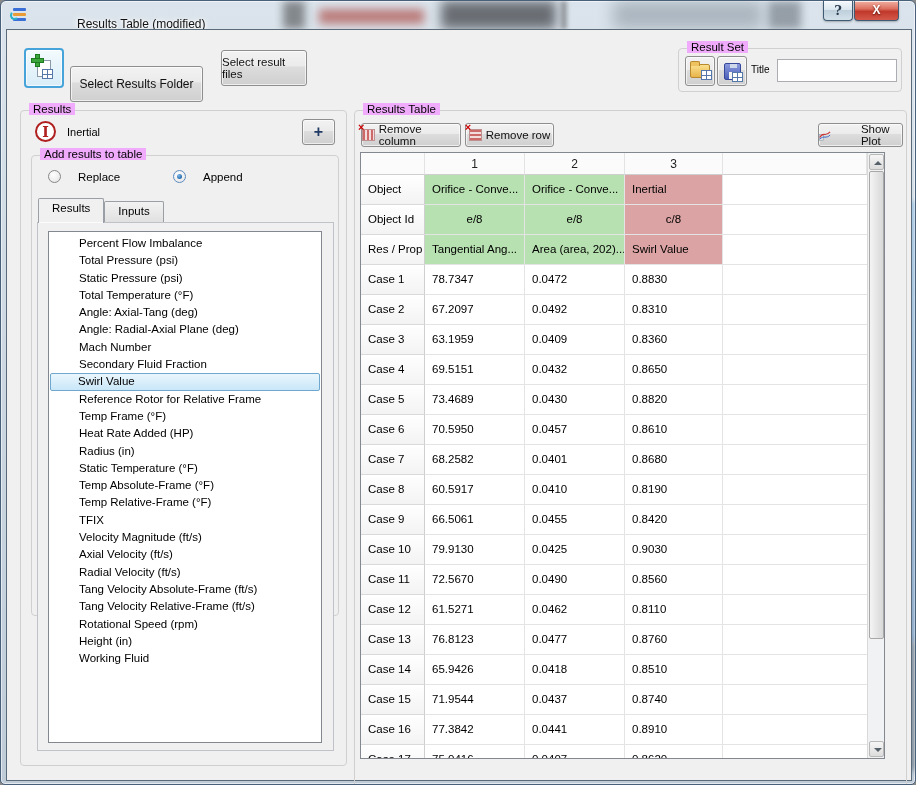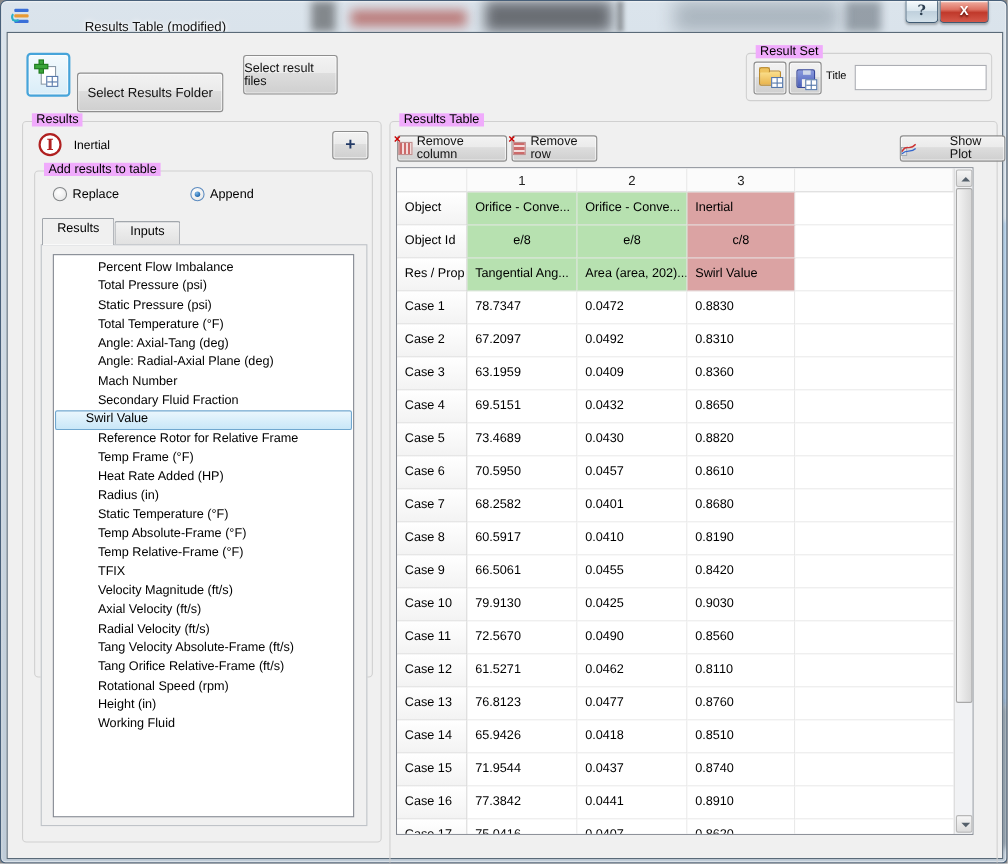--- a/index.html
+++ b/index.html
@@ -85,45 +85,45 @@
 
   
   .grp-results { left:13px; top:80px; width:327px; height:656px; }
   .icon-inertial { position:absolute; left:14px; top:10px; width:21px; height:21px; border:2px solid #b02020;
     border-radius:50%; background:#fff; color:#b02020; font-family:"DejaVu Serif",serif; font-weight:bold;
     font-size:14px; line-height:18px; text-align:center; }
   .lbl-inertial { position:absolute; left:46px; top:15px; font-size:11px; }
   .btn-add { left:281px; top:8px; width:33px; height:26px; font-size:16px; color:#223a66; font-weight:bold; }
 
   .grp-add { left:10px; top:44px; width:308px; height:461px; }
-  .radio-row { position:absolute; top:14px; display:flex; align-items:center; gap:5px; font-size:11.5px; }
+  .radio-row { position:absolute; top:14px; display:flex; align-items:center; gap:17px; font-size:11.5px; }
   .radio-replace { left:16px; } .radio-append { left:141px; }
   .radio { width:13px; height:13px; border-radius:50%; border:1px solid #848789;
     background:radial-gradient(circle at 40% 35%, #fff 0%, #e8e8e8 80%); position:relative; }
   .radio.checked { border-color:#5d8cc0; }
   .radio.checked::after { content:""; position:absolute; left:3px; top:3px; width:5px; height:5px;
     border-radius:50%; background:radial-gradient(circle at 35% 30%, #7fb8e8 0%, #1a62a8 80%); }
 
   .tabs { position:absolute; left:6px; top:42px; display:flex; align-items:flex-end; height:25px; }
   .tab { padding:3px 13px 4px; font-size:11.5px; border:1px solid #9a9fa5; border-bottom:none;
     border-radius:2px 2px 0 0; background:linear-gradient(180deg,#f2f2f2,#e0e0e0); height:22px; }
   .tab.active { background:#f0f0f0; height:25px; position:relative; z-index:3; box-shadow:0 -1px 0 rgba(255,255,255,.8) inset; }
   .tab-pane { position:absolute; left:5px; top:66px; width:297px; height:529px; border:1px solid #bfc3c8; background:#f0f0f0; z-index:1; }
 
   .listbox { position:absolute; left:10px; top:8px; width:274px; height:512px; background:#fff;
     border:1px solid #828790; overflow:hidden; padding-top:3px; }
-  .list-item { height:17.3px; line-height:17.3px; font-size:11.5px; padding-left:40px; white-space:nowrap; }
+  .list-item { height:17.3px; line-height:17.3px; font-size:11.5px; padding-left:30px; white-space:nowrap; }
   .list-item.selected { background:linear-gradient(180deg,#eaf6fd,#c9e7f8); border:1px solid #70a7cf;
     border-radius:2px; height:17.3px; line-height:15.3px; margin:0 1px; padding-left:27px; }
 
   
   .grp-table { left:347px; top:80px; width:553px; height:683px; }
   .btn-remcol { left:6px; top:12px; width:100px; height:24px; }
-  .btn-remrow { left:110px; top:12px; width:78px; height:24px; }
-  .btn-showplot { left:463px; top:12px; width:96px; height:24px;gap:30px; }
+  .btn-remrow { left:110px; top:12px; width:89px; height:24px; }
+  .btn-showplot { left:463px; top:12px; width:85px; height:24px;gap:30px; }
 
   .tbl-frame { position:absolute; left:5px; top:41px; width:525px; height:607px; border:1px solid #828790; background:#fff; }
   .tbl-scroll { position:absolute; left:0; top:0; width:506px; height:605px; overflow:hidden; }
   .trow { display:flex; }
   .tcell { flex:none; overflow:hidden; white-space:nowrap; }
   .w-rh { width:64px; } .w-c1 { width:100px; } .w-c2 { width:100px; } .w-c3 { width:98px; } .w-fill { width:144px; }
   .hdr-row .tcell { height:22px; line-height:22px; background:#fbfbfb; border-right:1px solid #e3e3e3;
     border-bottom:1px solid #cfcfcf; text-align:center; font-size:12px; color:#222; }
   .body-row .tcell { height:30px; line-height:29px; font-size:11.5px; border-right:1px solid #e4e4e4; border-bottom:1px solid #e4e4e4; background:#fff; }
   .body-row .rowhdr { background:linear-gradient(180deg,#ffffff 0%,#f3f3f3 100%); border-right:1px solid #cfcfcf;
@@ -238,21 +238,21 @@
               <div class="list-item">Heat Rate Added (HP)</div>
               <div class="list-item">Radius (in)</div>
               <div class="list-item">Static Temperature (°F)</div>
               <div class="list-item">Temp Absolute-Frame (°F)</div>
               <div class="list-item">Temp Relative-Frame (°F)</div>
               <div class="list-item">TFIX</div>
               <div class="list-item">Velocity Magnitude (ft/s)</div>
               <div class="list-item">Axial Velocity (ft/s)</div>
               <div class="list-item">Radial Velocity (ft/s)</div>
               <div class="list-item">Tang Velocity Absolute-Frame (ft/s)</div>
-              <div class="list-item">Tang Orifice Relative-Frame (ft/s)</div>
+              <div class="list-item">Tang Velocity Relative-Frame (ft/s)</div>
               <div class="list-item">Rotational Speed (rpm)</div>
               <div class="list-item">Height (in)</div>
               <div class="list-item">Working Fluid</div>
             </div>
         </div>
       </div>
     </div>
 
     <div class="group grp-table">
       <span class="legend">Results Table</span>

